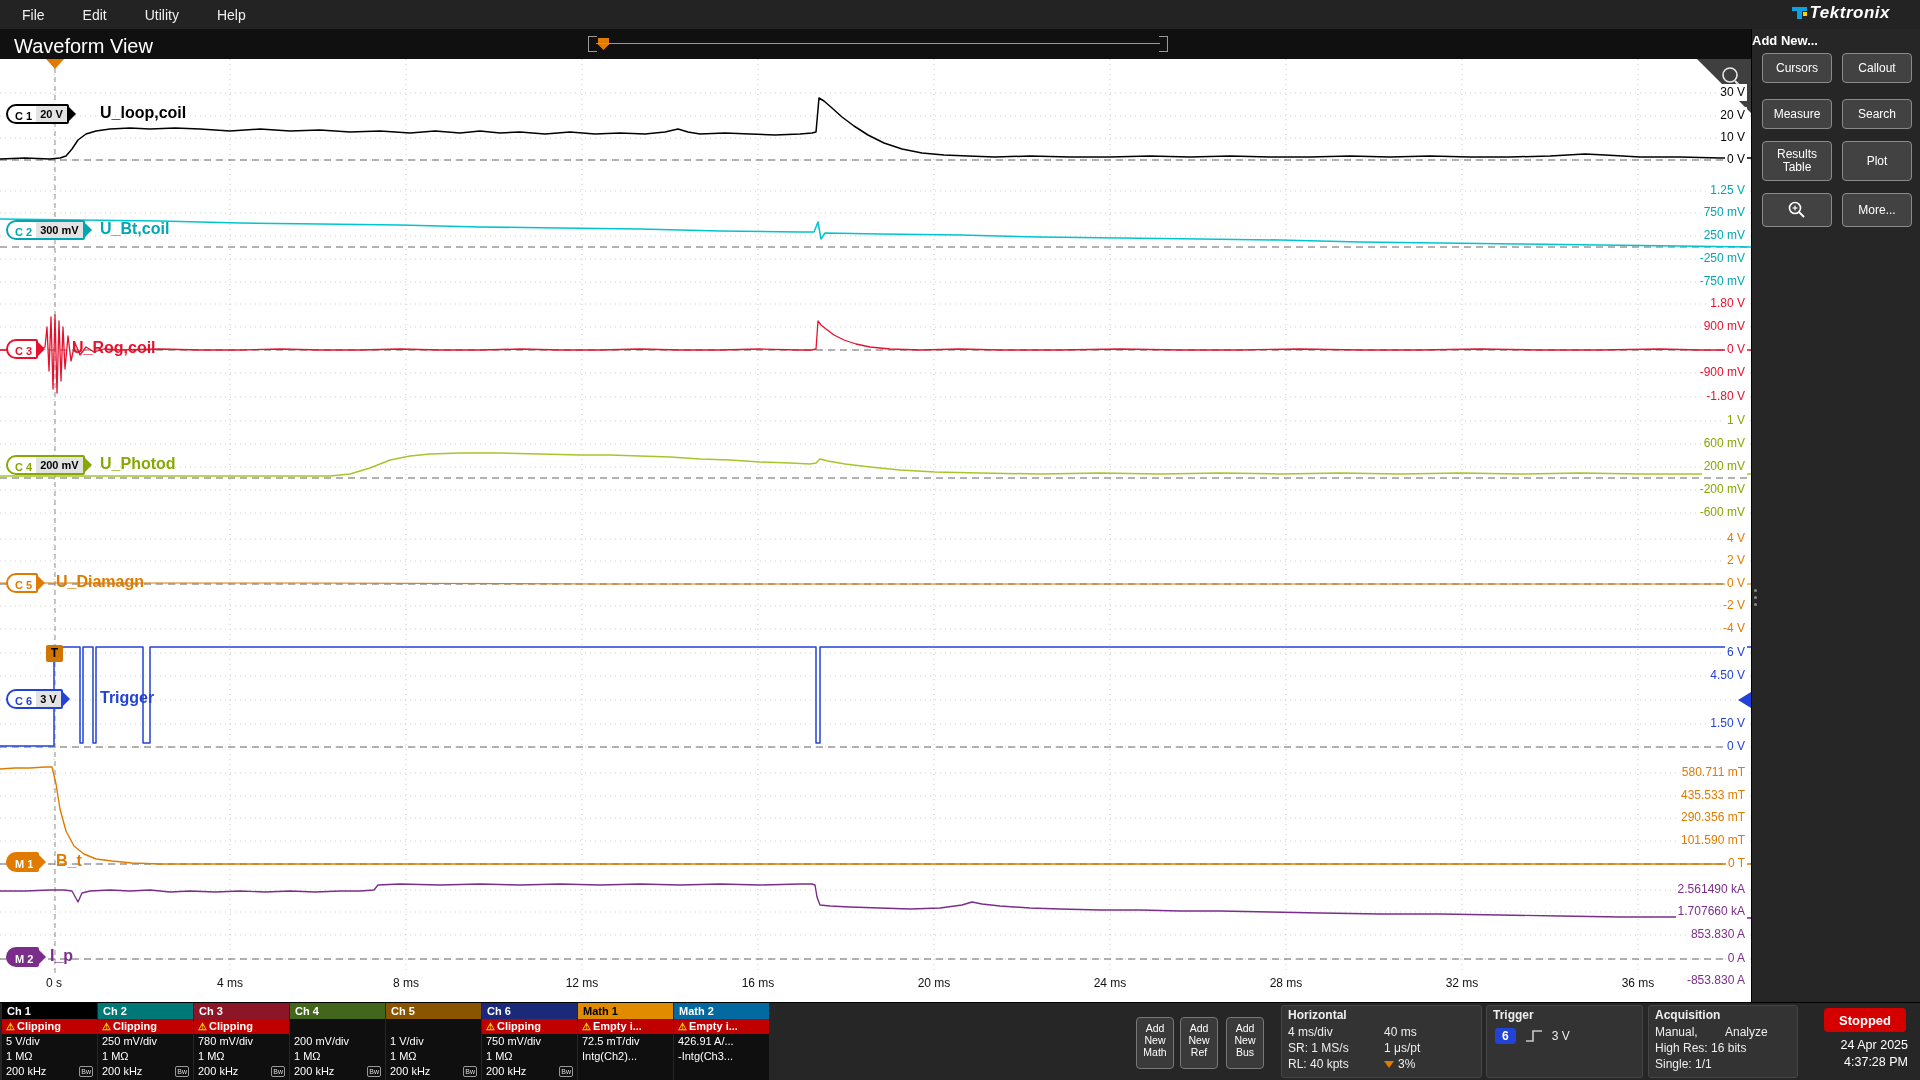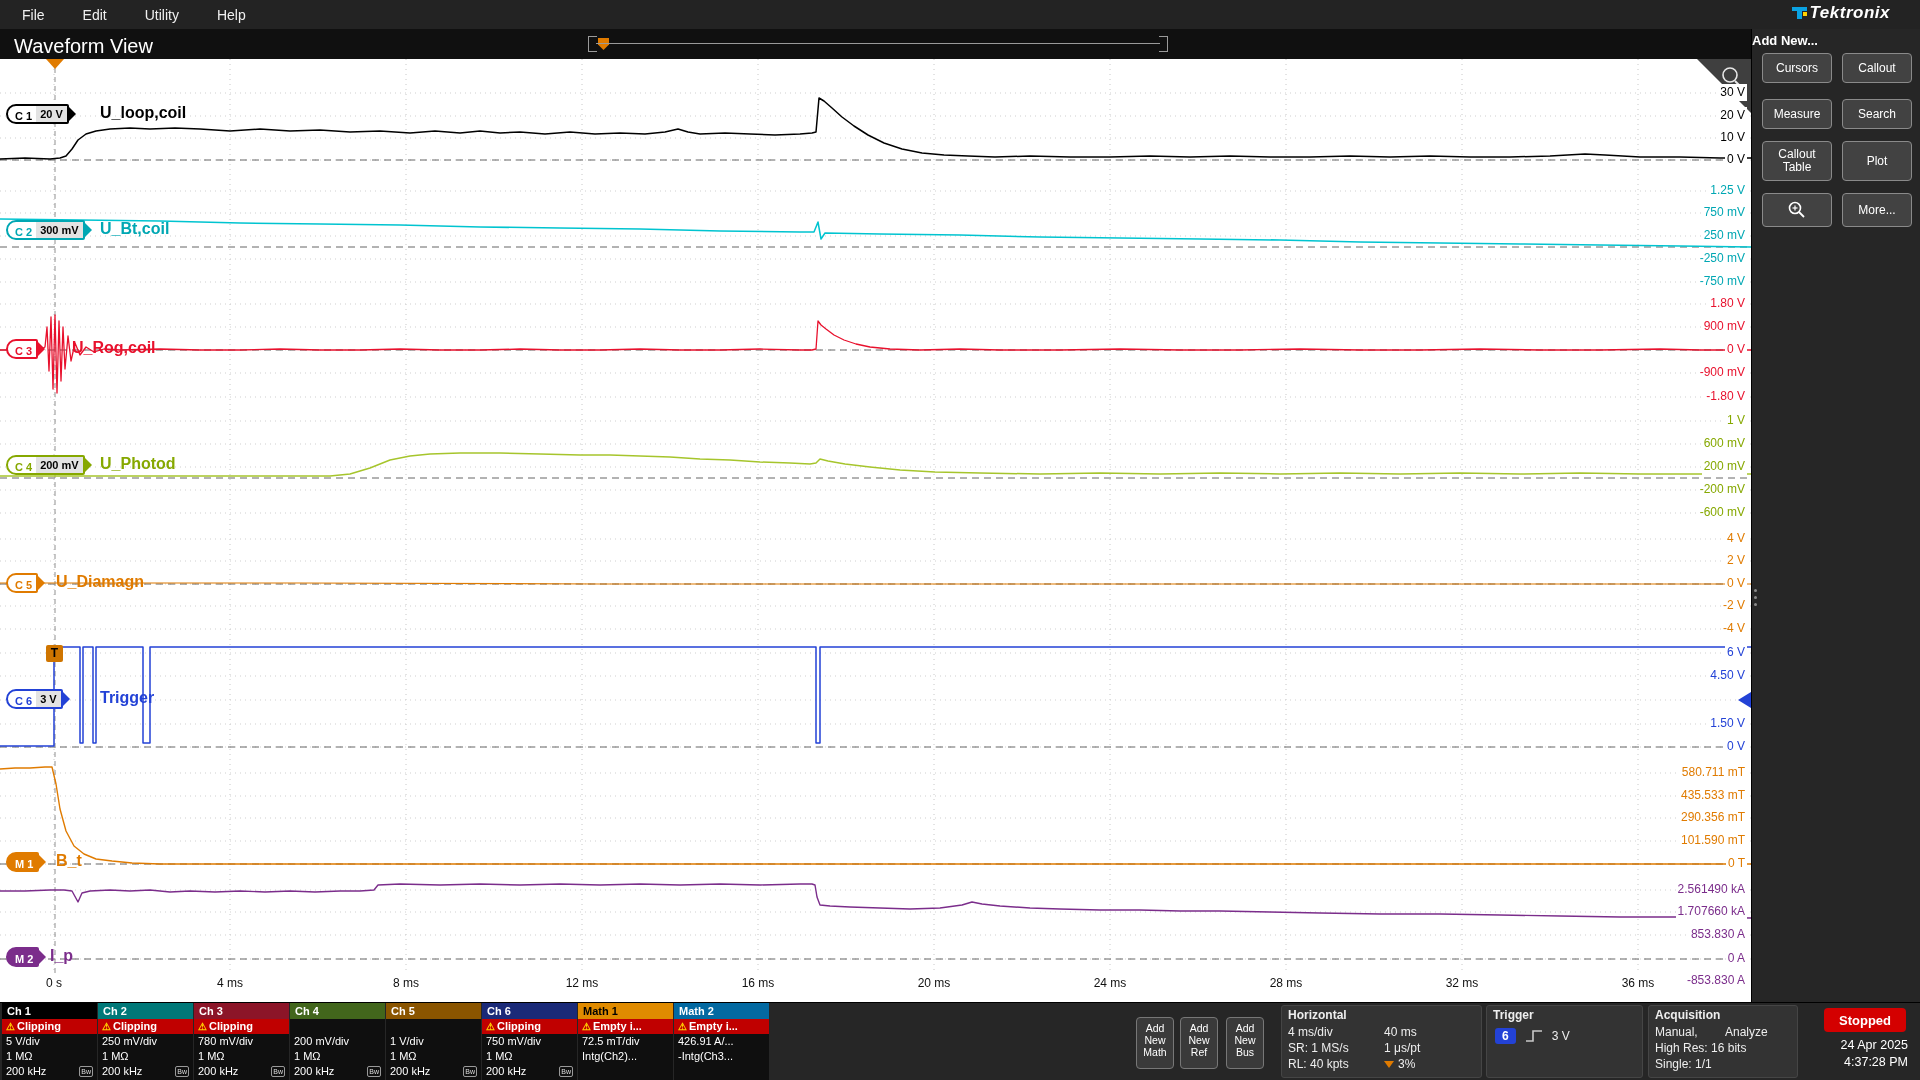--- a/index.html
+++ b/index.html
@@ -269,21 +269,21 @@
     <span class="tl" style="left:1462px">32 ms</span>
     <span class="tl" style="left:1638px">36 ms</span>
   </div>
 
   <div class="sidebar">
     <div class="addnew">Add New...</div>
     <div class="sbtn" style="left:10px;top:24px;width:70px;height:30px">Cursors</div>
     <div class="sbtn" style="left:90px;top:24px;width:70px;height:30px">Callout</div>
     <div class="sbtn" style="left:10px;top:70px;width:70px;height:30px">Measure</div>
     <div class="sbtn" style="left:90px;top:70px;width:70px;height:30px">Search</div>
-    <div class="sbtn" style="left:10px;top:112px;width:70px;height:40px">Callout Table</div>
+    <div class="sbtn" style="left:10px;top:112px;width:70px;height:40px">Results Table</div>
     <div class="sbtn" style="left:90px;top:112px;width:70px;height:40px">Plot</div>
     <div class="sbtn" style="left:10px;top:164px;width:70px;height:34px">
       <svg width="20" height="20">
         <circle cx="8" cy="8" r="5.5" fill="none" stroke="#fff" stroke-width="1.6"></circle>
         <line x1="12" y1="12" x2="17" y2="17" stroke="#fff" stroke-width="1.8"></line>
         <line x1="8" y1="5.5" x2="8" y2="10.5" stroke="#fff" stroke-width="1.2"></line>
         <line x1="5.5" y1="8" x2="10.5" y2="8" stroke="#fff" stroke-width="1.2"></line>
       </svg>
     </div>
     <div class="sbtn" style="left:90px;top:164px;width:70px;height:34px">More...</div>

